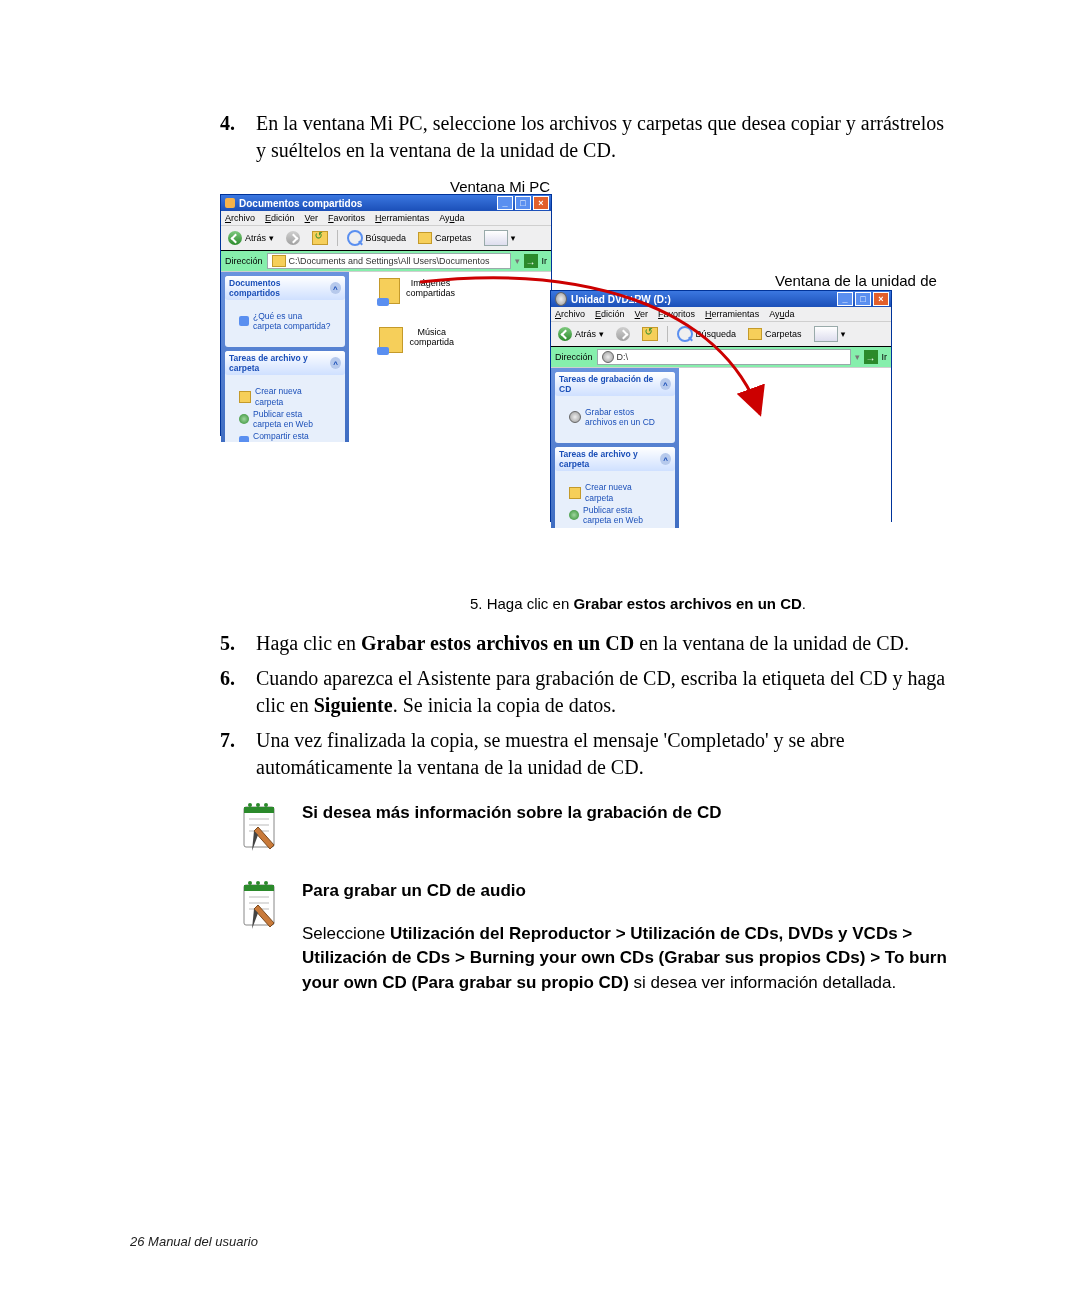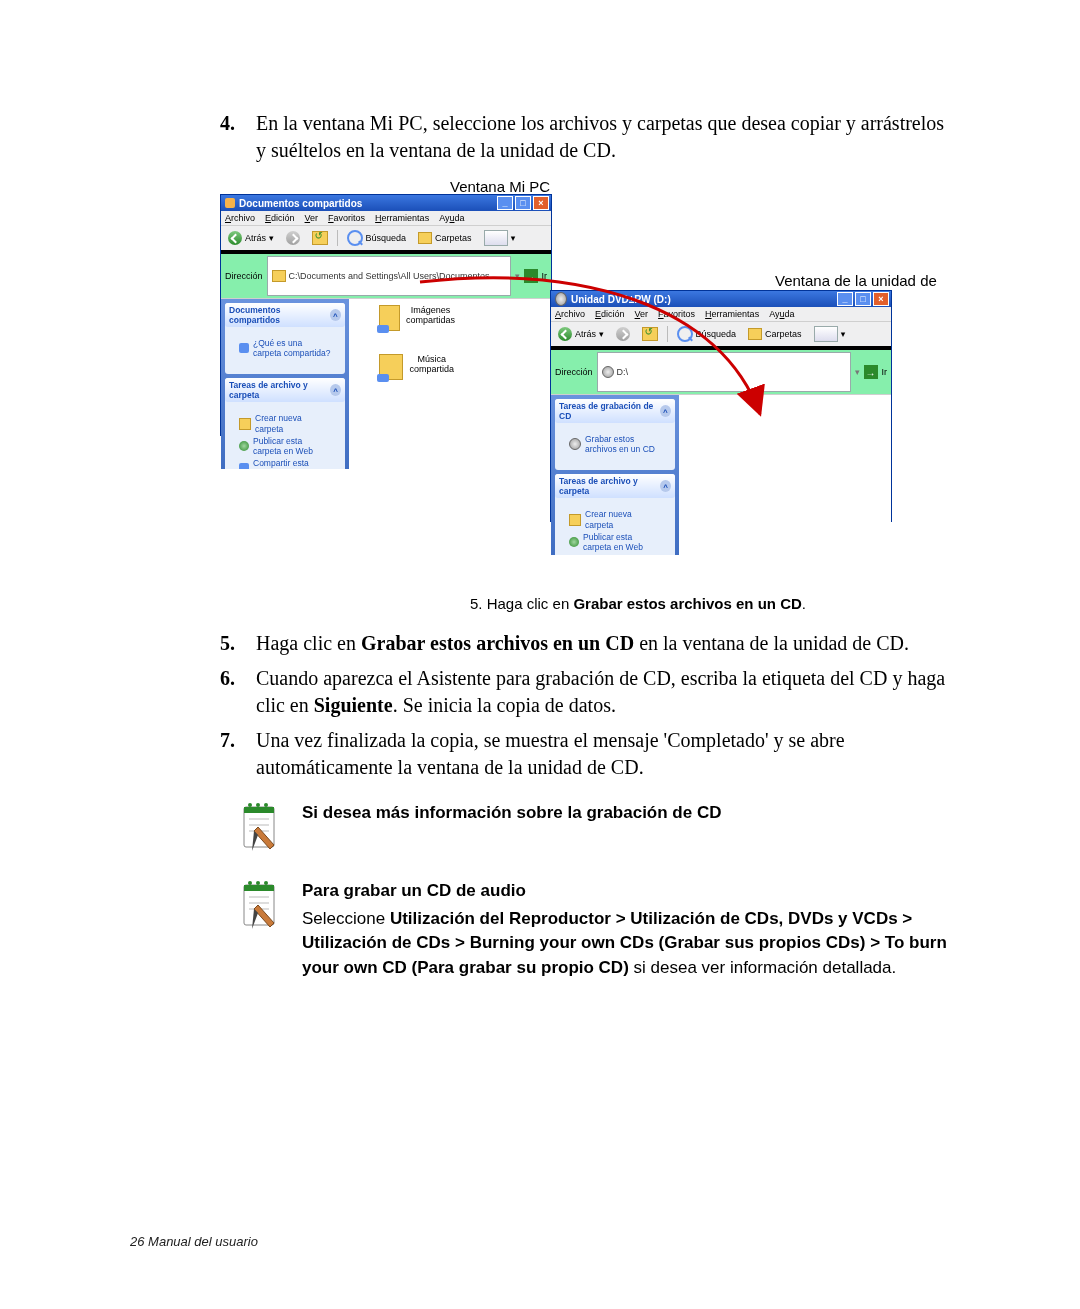--- a/index.html
+++ b/index.html
@@ -69,36 +69,36 @@
     width:14px;height:12px;display:flex;align-items:center;justify-content:center;
     background:#5a8ff0;border:1px solid #fff;font-size:9px;line-height:1;
   }
   .winbtns .close { background:#e25f2b; }
   .menubar {
     background:#efeff0;border-bottom:1px solid #cfcfcf;
     padding:2px 4px;display:flex;gap:10px;font-size:9px;
   }
   .menubar span u { text-decoration: underline; }
   .toolbar {
-    background:#efeff0;border-bottom:4px solid #000000;
+    background:#efeff0;border-bottom:1px solid #000000;
     padding:3px 4px;display:flex;align-items:center;gap:6px;font-size:9px;
   }
   .tb-btn { display:flex;align-items:center;gap:3px;padding:1px 3px; }
   .circ { width:14px;height:14px;border-radius:50%;background:linear-gradient(#7fc97f,#2b8a2b);display:inline-block;position:relative; }
   .circ.grey { background:linear-gradient(#d0d0d0,#a0a0a0); }
   .circ::after{content:"";position:absolute;left:4px;top:4px;width:5px;height:5px;border-left:2px solid #fff;border-bottom:2px solid #fff;transform:rotate(45deg);}
   .circ.fwd::after{transform:rotate(-135deg);left:4px;}
   .folderup{width:14px;height:12px;background:#f6cf5a;border:1px solid #c49a2a;display:inline-block;position:relative;}
   .folderup::after{content:"↺";position:absolute;left:2px;top:-2px;color:#2b8a2b;font-size:10px;}
   .lens{width:12px;height:12px;border:2px solid #5a8ff0;border-radius:50%;display:inline-block;position:relative;}
   .lens::after{content:"";position:absolute;width:5px;height:2px;background:#5a8ff0;left:9px;top:10px;transform:rotate(45deg);}
   .foldico{width:12px;height:10px;background:#f6cf5a;border:1px solid #c49a2a;display:inline-block;}
   .views{width:22px;height:14px;border:1px solid #9aa;background:linear-gradient(#fff,#dde);display:inline-block;}
   .addrbar{background:#86efac;border-bottom:1px solid #cfcfcf;padding:2px 4px;display:flex;align-items:center;gap:4px;font-size:9px;}
-  .addrinput{flex:1;background:#fff;border:1px solid #9aa;height:14px;display:flex;align-items:center;padding:12px 4px;color:#333;}
+  .addrinput{flex:1;background:#fff;border:1px solid #9aa;height:14px;display:flex;align-items:center;padding:0 4px;color:#333;}
   .go{width:14px;height:14px;background:#2b8a2b;display:flex;align-items:center;justify-content:center;color:#fff;font-size:10px;}
   .body{display:flex;height:calc(100% - 70px);}
   .side{width:120px;background:linear-gradient(#6a93de,#3f6dc2);padding:4px;display:flex;flex-direction:column;gap:4px;overflow:hidden;}
   .panel{background:#e7effb;border-radius:3px;padding:3px 4px 5px;font-size:8.5px;color:#1b4fb8;}
   .panel-hd{background:linear-gradient(#fff,#cfe0ff);color:#1b4fb8;font-weight:bold;padding:2px 4px;border-radius:3px;margin:-3px -4px 3px;display:flex;justify-content:space-between;align-items:center;}
   .panel-hd .chev{width:12px;height:12px;border-radius:50%;background:#b6c9ec;display:inline-flex;align-items:center;justify-content:center;font-size:8px;color:#1b4fb8;}
   .panel ul{list-style:none;margin:10px;padding:0;}
   .panel li{display:flex;align-items:center;gap:4px;padding:1px 0;color:#1b4fb8;line-height:1.2;}
   .ico{width:10px;height:10px;display:inline-block;flex:0 0 10px;}
   .ico.fold{background:#f6cf5a;border:1px solid #c49a2a;}
@@ -410,20 +410,20 @@
           <circle cx="26" cy="4" r="2" fill="#2b8a2b"></circle>
         <line x1="9" y1="18" x2="29" y2="18" stroke="#bbb"></line>
           <line x1="9" y1="24" x2="29" y2="24" stroke="#bbb"></line>
           <line x1="9" y1="30" x2="29" y2="30" stroke="#bbb"></line>
         <path d="M30,48 L14,30 L18,26 L34,44 Z" fill="#c97a3a" stroke="#7a4a1f"></path>
         <path d="M12,50 L14,30 L18,34 Z" fill="#444"></path>
       </svg>
     </div>
     <div class="nbody">
       <div class="h">Para grabar un CD de audio</div>
-      <div style="margin-top:3px;">
+      <div style="margin-top:18px;">
         <span>Seleccione  </span><b>Utilización del Reproductor &gt; Utilización de CDs, DVDs y VCDs &gt; Utilización de CDs &gt; Burning your own CDs (Grabar sus propios CDs) &gt; To burn your own CD (Para grabar su propio CD)</b><span> si desea ver información detallada.</span>
       </div>
     </div>
   </div>
 
   <div class="footer">26  Manual del usuario</div>
 </div>
 
 </body></html>

